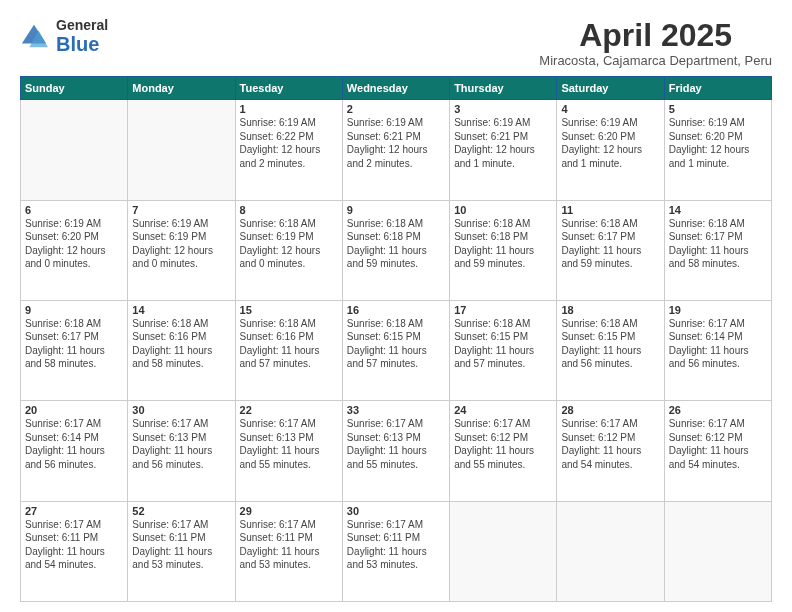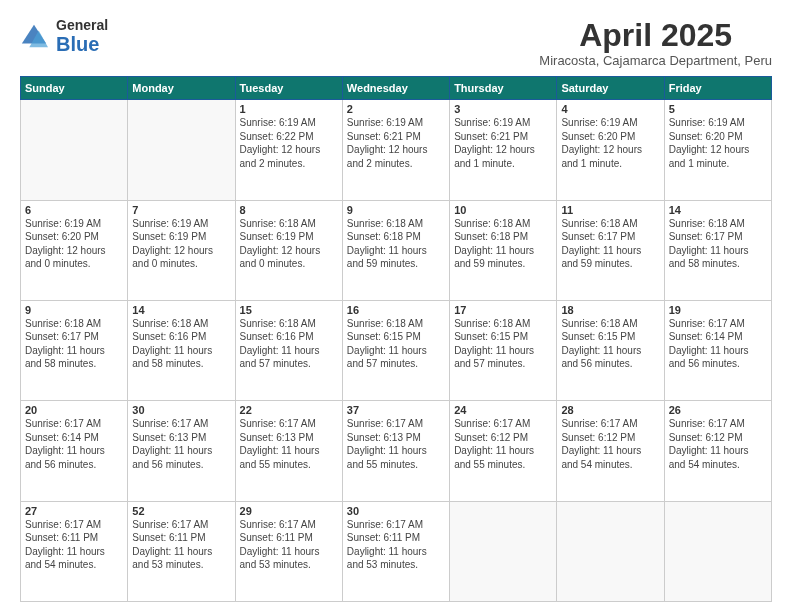--- a/index.html
+++ b/index.html
@@ -269,21 +269,21 @@
 Sunset: 6:13 PM
 Daylight: 11 hours and 56 minutes.</div>
           </td>
           <td>
             <span class="day-num">22</span>
             <div class="day-info">Sunrise: 6:17 AM
 Sunset: 6:13 PM
 Daylight: 11 hours and 55 minutes.</div>
           </td>
           <td>
-            <span class="day-num">37</span>
+            <span class="day-num">33</span>
             <div class="day-info">Sunrise: 6:17 AM
 Sunset: 6:13 PM
 Daylight: 11 hours and 55 minutes.</div>
           </td>
           <td>
             <span class="day-num">24</span>
             <div class="day-info">Sunrise: 6:17 AM
 Sunset: 6:12 PM
 Daylight: 11 hours and 55 minutes.</div>
           </td>

